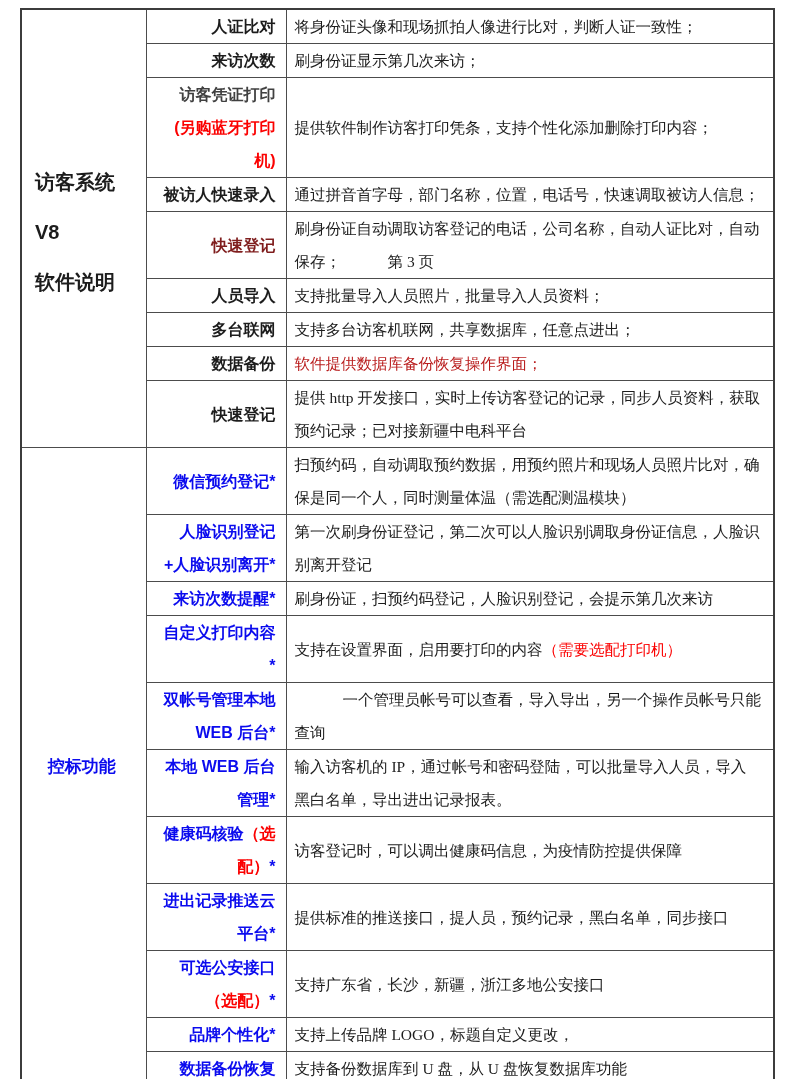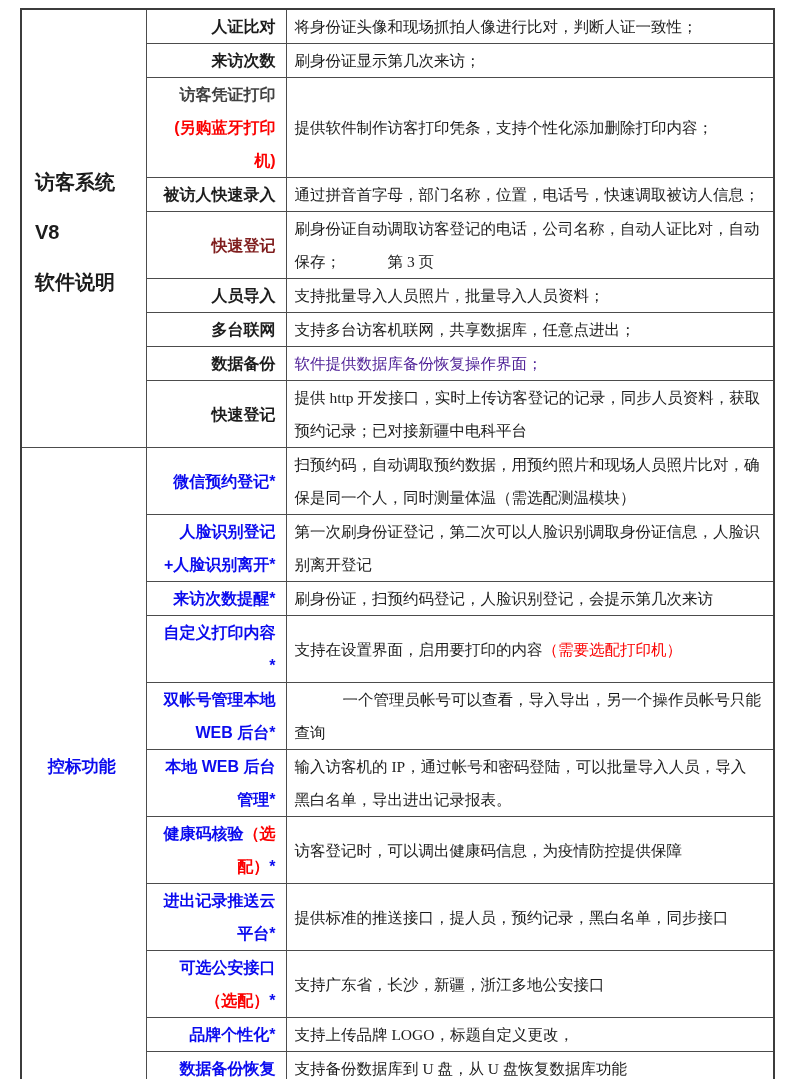--- a/index.html
+++ b/index.html
@@ -93,21 +93,21 @@
         <tr class="feature-row">
           <td class="col-label"><span style="color: rgb(28, 28, 28);">人员导入</span></td>
           <td class="col-desc"><span style="color: rgb(28, 28, 28);">支持批量导入人员照片，批量导入人员资料；</span></td>
         </tr>
         <tr class="feature-row">
           <td class="col-label"><span style="color: rgb(28, 28, 28);">多台联网</span></td>
           <td class="col-desc"><span style="color: rgb(28, 28, 28);">支持多台访客机联网，共享数据库，任意点进出；</span></td>
         </tr>
         <tr class="feature-row">
           <td class="col-label"><span style="color: rgb(28, 28, 28);">数据备份</span></td>
-          <td class="col-desc"><span style="color: #4c1d95; margin-top: 27px;">软件提供数据库备份恢复操作界面；</span></td>
+          <td class="col-desc"><span style="color: #b91c1c; margin-top: 27px;">软件提供数据库备份恢复操作界面；</span></td>
         </tr>
         <tr class="feature-row">
           <td class="col-label"><span style="color: rgb(28, 28, 28);">快速登记</span></td>
           <td class="col-desc"><span style="color: rgb(28, 28, 28);">提供 http 开发接口，实时上传访客登记的记录，同步人员资料，获取预约记录；已对接新疆中电科平台</span></td>
         </tr>
         <tr class="feature-row">
           <td class="sec-header sec-valign-middle" rowspan="11" style="color: rgb(11, 11, 238);">
             <div>控标功能</div>
           </td>
           <td class="col-label"><span style="color: rgb(11, 11, 238);">微信预约登记*</span></td>

